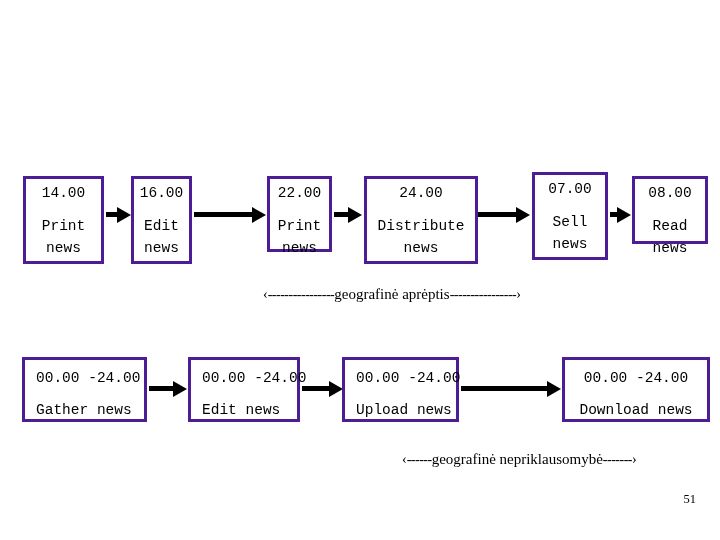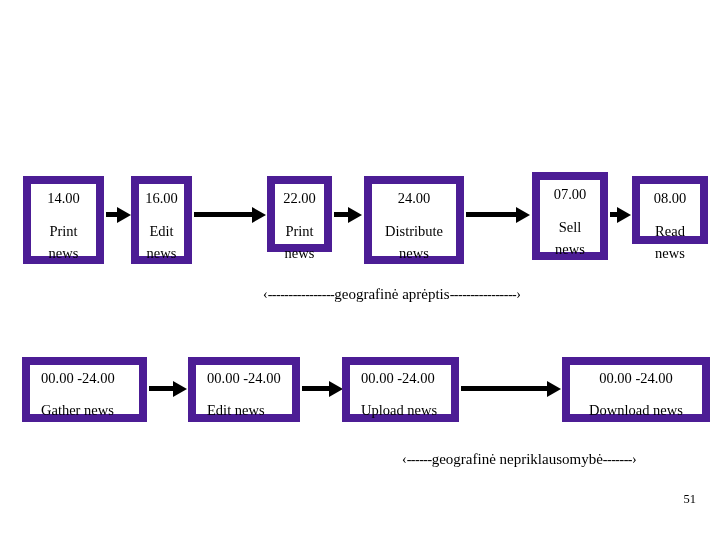--- a/index.html
+++ b/index.html
@@ -21,26 +21,27 @@
     position: absolute;
     left: 0; top: 0;
     width: 720px;
     height: 540px;
   }
 
   
   .pbox {
     position: absolute;
     box-sizing: border-box;
-    border: 8px solid #4c1d95;
+    border: 3px solid #4c1d95;
     background: #ffffff;
     display: flex;
     flex-direction: column;
     justify-content: flex-start;
     z-index: 3;
+    font-family: Liberation Mono, monospace;
   }
 
   
   .row-top .pbox {
     align-items: center;
     padding-top: 6px;
   }
   .row-top .pbox .time {
     font-size: 14.5px;
     line-height: 17px;
@@ -150,21 +151,21 @@
       <div class="label">Edit
 news</div>
     </div>
 
     <div class="pbox" style="left:267px; top:176px; width:65px; height:76px;">
       <div class="time">22.00</div>
       <div class="label">Print
 news</div>
     </div>
 
-    <div class="pbox" style="left:364px; top:176px; width:100px; height:88px;">
+    <div class="pbox" style="left:364px; top:176px; width:114px; height:88px;">
       <div class="time">24.00</div>
       <div class="label">Distribute
 news</div>
     </div>
 
     <div class="pbox" style="left:532px; top:172px; width:76px; height:88px;">
       <div class="time">07.00</div>
       <div class="label">Sell
 news</div>
     </div>

